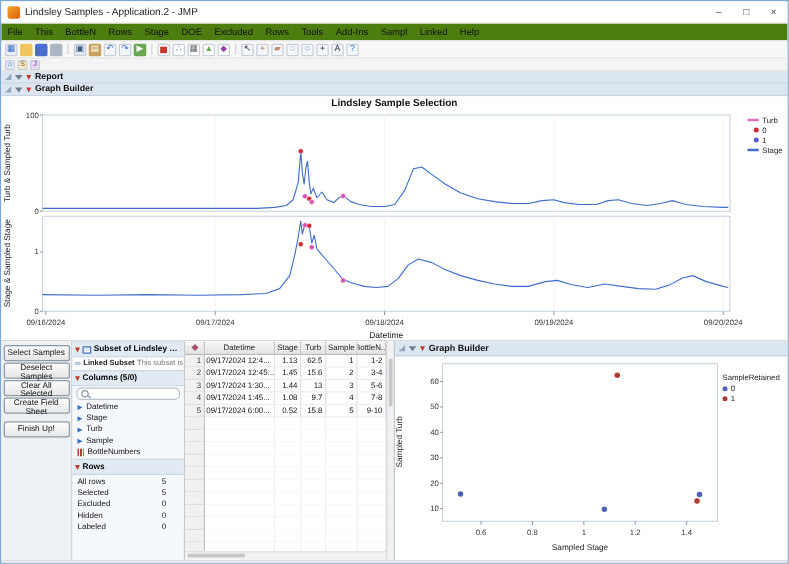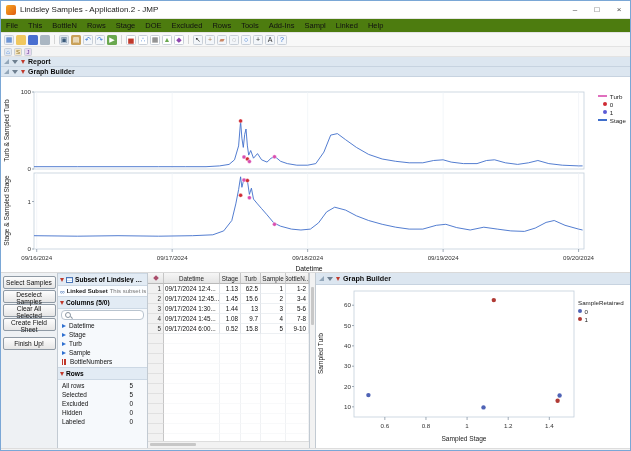--- a/index.html
+++ b/index.html
@@ -162,20 +162,21 @@
     <span class="olabel">Report</span>
   </div>
   <div class="outline-row">
     <span class="corner"></span>
     <span class="otri"></span>
     <span class="rtri"></span>
     <span class="olabel">Graph Builder</span>
   </div>
 
   <div class="chart-region">
+    <div id="mainTitle">Lindsley Sample Selection</div>
     <svg id="main-svg" width="629" height="195">
         <rect x="33" y="15" width="550" height="77" fill="#ffffff" stroke="#c3cfdb" stroke-width="0.8"></rect>
         <line x1="35.70935960591133" y1="15" x2="35.70935960591133" y2="92" stroke="#eef2f7" stroke-width="0.7"></line>
         <line x1="171.17733990147784" y1="15" x2="171.17733990147784" y2="92" stroke="#eef2f7" stroke-width="0.7"></line>
         <line x1="306.6453201970444" y1="15" x2="306.6453201970444" y2="92" stroke="#eef2f7" stroke-width="0.7"></line>
         <line x1="442.1133004926109" y1="15" x2="442.1133004926109" y2="92" stroke="#eef2f7" stroke-width="0.7"></line>
         <line x1="577.5812807881773" y1="15" x2="577.5812807881773" y2="92" stroke="#eef2f7" stroke-width="0.7"></line>
         <line x1="31" y1="92" x2="33" y2="92" stroke="#7a8a99" stroke-width="0.7"></line>
         <text x="30" y="94" text-anchor="end" font-size="6.2" fill="#333">0</text>
         <line x1="31" y1="15" x2="33" y2="15" stroke="#7a8a99" stroke-width="0.7"></line>

